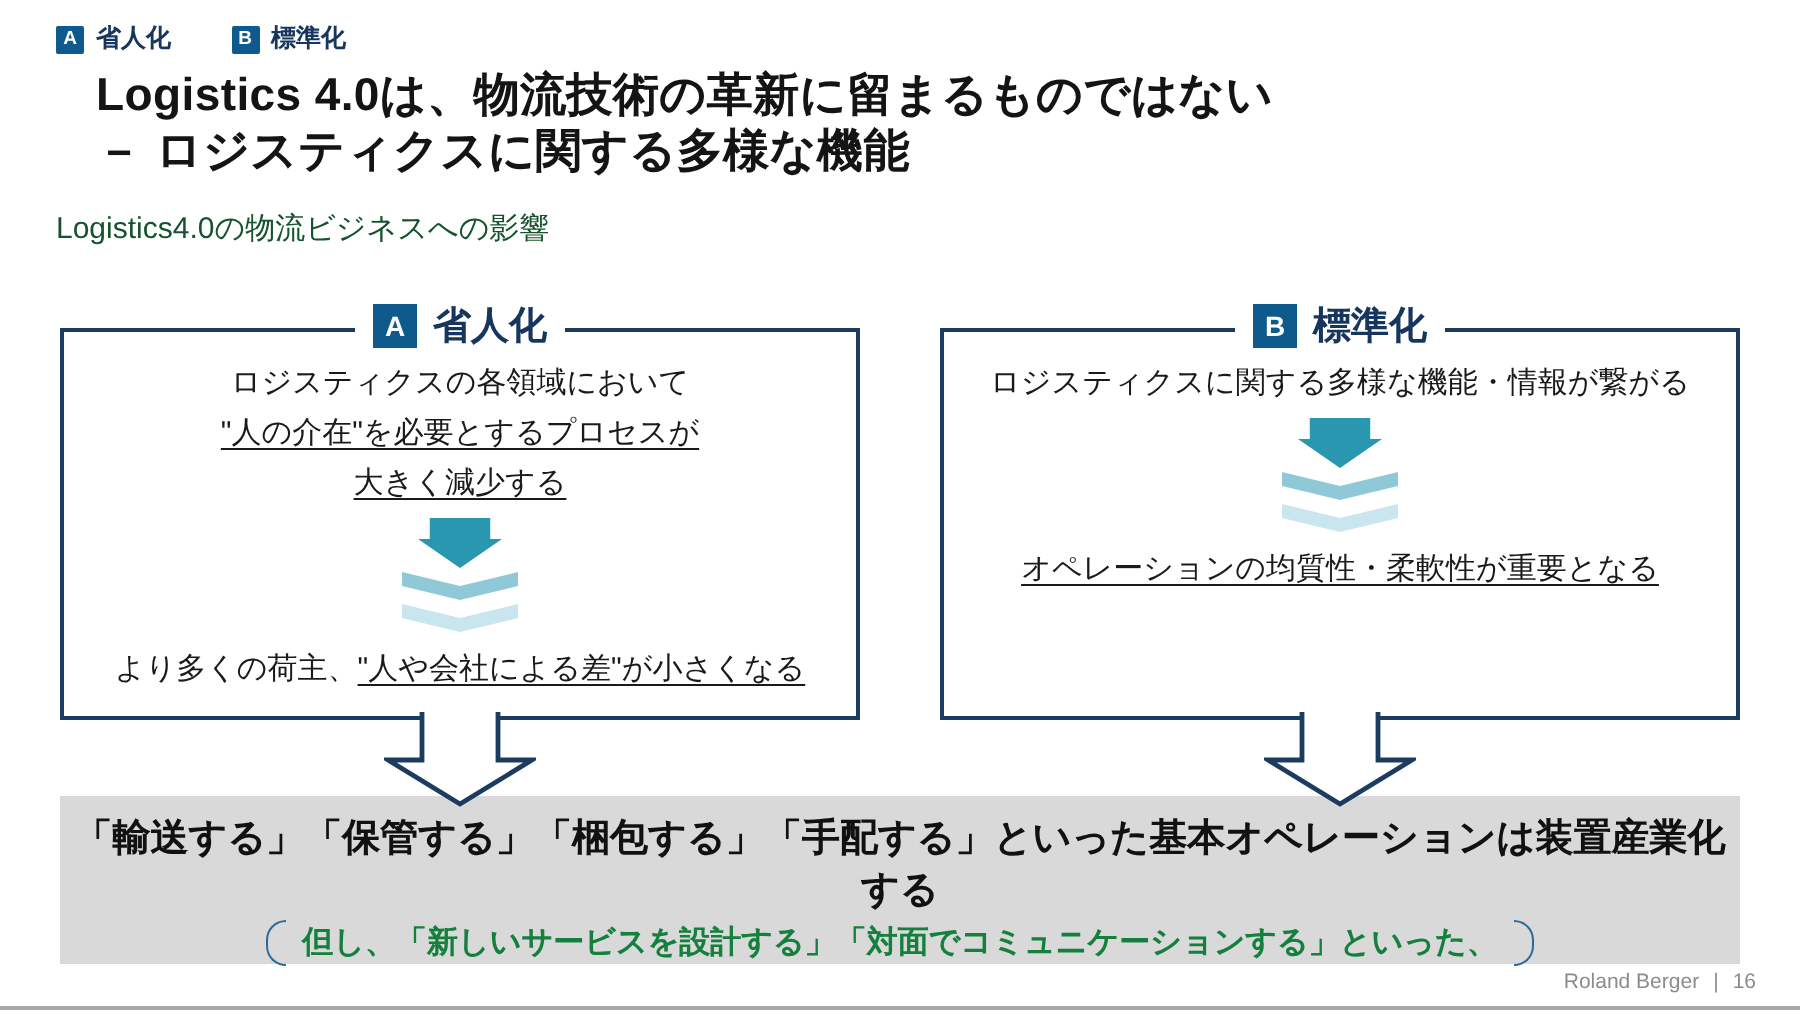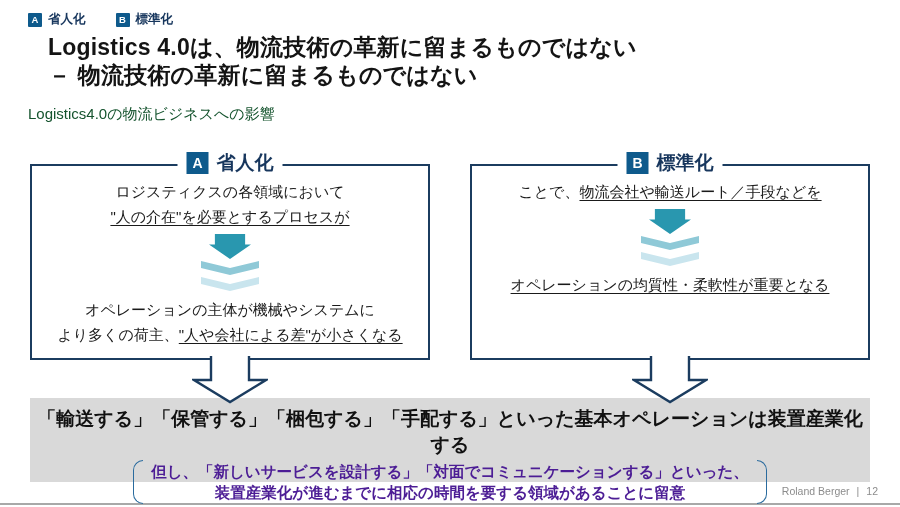--- a/index.html
+++ b/index.html
@@ -38,21 +38,21 @@
   
   .big-arrow{position:absolute;top:356px;width:76px;height:48px;z-index:3;}
   .big-arrow.a{left:192px;} .big-arrow.b{left:632px;}
   
   .gray-bar{position:absolute;left:30px;top:398px;width:840px;height:84px;background:#D9D9D9;z-index:1;}
   .conclusion-main{margin-top:8px;text-align:center;font-size:19px;font-weight:bold;color:#111;}
   .note{display:flex;justify-content:center;align-items:stretch;margin-top:2px;}
   .brk{width:10px;box-sizing:border-box;}
   .brk-l{border:1.5px solid #2A6B9E;border-right:none;border-radius:10px 0 0 10px;}
   .brk-r{border:1.5px solid #2A6B9E;border-left:none;border-radius:0 10px 10px 0;}
-  .note-text{padding:1px 8px;text-align:center;font-size:15.5px;line-height:21px;font-weight:bold;color:#4c1d95;}
+  .note-text{padding:1px 8px;text-align:center;font-size:15.5px;line-height:21px;font-weight:bold;color:#15803d;}
   
   .footer{position:absolute;right:22px;top:485px;display:flex;align-items:center;gap:7px;
     font-size:10.5px;color:#8C8C8C;padding-left:41px;}
   .footer .sep{color:#8C8C8C;}
   .bottom-rule{position:absolute;left:0;bottom:2px;width:100%;height:2px;background:#A8A8A8;}
 </style>
 </head>
 <body>
 
 <div class="slide">
@@ -63,58 +63,56 @@
       <span class="legend-label">省人化</span>
     </div>
     <div class="legend-item">
       <span class="mini-badge">B</span>
       <span class="legend-label">標準化</span>
     </div>
   </div>
 
   <div class="title">
     <div>Logistics 4.0は、物流技術の革新に留まるものではない</div>
-    <div>－ 物流技術の革新に留まるものではない</div>
+    <div>－ ロジスティクスに関する多様な機能</div>
   </div>
   <div class="subtitle">Logistics4.0の物流ビジネスへの影響</div>
 
   <div class="pbox a">
     <div class="pbox-header">
       <span class="hdr-badge">A</span>
       <span class="hdr-label">省人化</span>
     </div>
     <div class="pbox-body">
       <div class="btxt">
         <div><span>ロジスティクスの各領域において</span></div>
         <div><span class="u">"人の介在"を必要とするプロセスが</span></div>
+        <div><span class="u">大きく減少する</span></div>
       </div>
       <div class="chev-stack">
         <div class="chev1"></div>
         <div class="chev2"></div>
         <div class="chev3"></div>
       </div>
       <div class="btxt">
-        <div><span>オペレーションの主体が機械やシステムに</span></div>
         <div>
           <span>より多くの荷主、</span><span class="u">"人や会社による差"が小さくなる</span>
         </div>
       </div>
     </div>
   </div>
 
   <div class="pbox b">
     <div class="pbox-header">
       <span class="hdr-badge">B</span>
       <span class="hdr-label">標準化</span>
     </div>
     <div class="pbox-body">
       <div class="btxt">
-        <div>
-          <span>ことで、</span><span class="u">物流会社や輸送ルート／手段などを</span>
-        </div>
+        <div><span>ロジスティクスに関する多様な機能・情報が繋がる</span></div>
       </div>
       <div class="chev-stack">
         <div class="chev1"></div>
         <div class="chev2"></div>
         <div class="chev3"></div>
       </div>
       <div class="btxt">
         <div><span class="u">オペレーションの均質性・柔軟性が重要となる</span></div>
       </div>
     </div>
@@ -126,27 +124,26 @@
   <svg class="big-arrow b" viewBox="0 0 76 48">
     <path d="M19 0 L19 24 L2 24 L38 46 L74 24 L57 24 L57 0" fill="#ffffff" stroke="#1B3C5F" stroke-width="2.4"></path>
   </svg>
 
   <div class="gray-bar">
     <div class="conclusion-main">「輸送する」「保管する」「梱包する」「手配する」といった基本オペレーションは装置産業化する</div>
     <div class="note">
       <div class="brk brk-l"></div>
       <div class="note-text">
         <div>但し、「新しいサービスを設計する」「対面でコミュニケーションする」といった、</div>
-        <div>装置産業化が進むまでに相応の時間を要する領域があることに留意</div>
       </div>
       <div class="brk brk-r"></div>
     </div>
   </div>
 
   <div class="footer">
     <span>Roland Berger</span>
     <span class="sep">|</span>
-    <span>12</span>
+    <span>16</span>
   </div>
 
   <div class="bottom-rule"></div>
 
 </div>
 
 </body></html>

